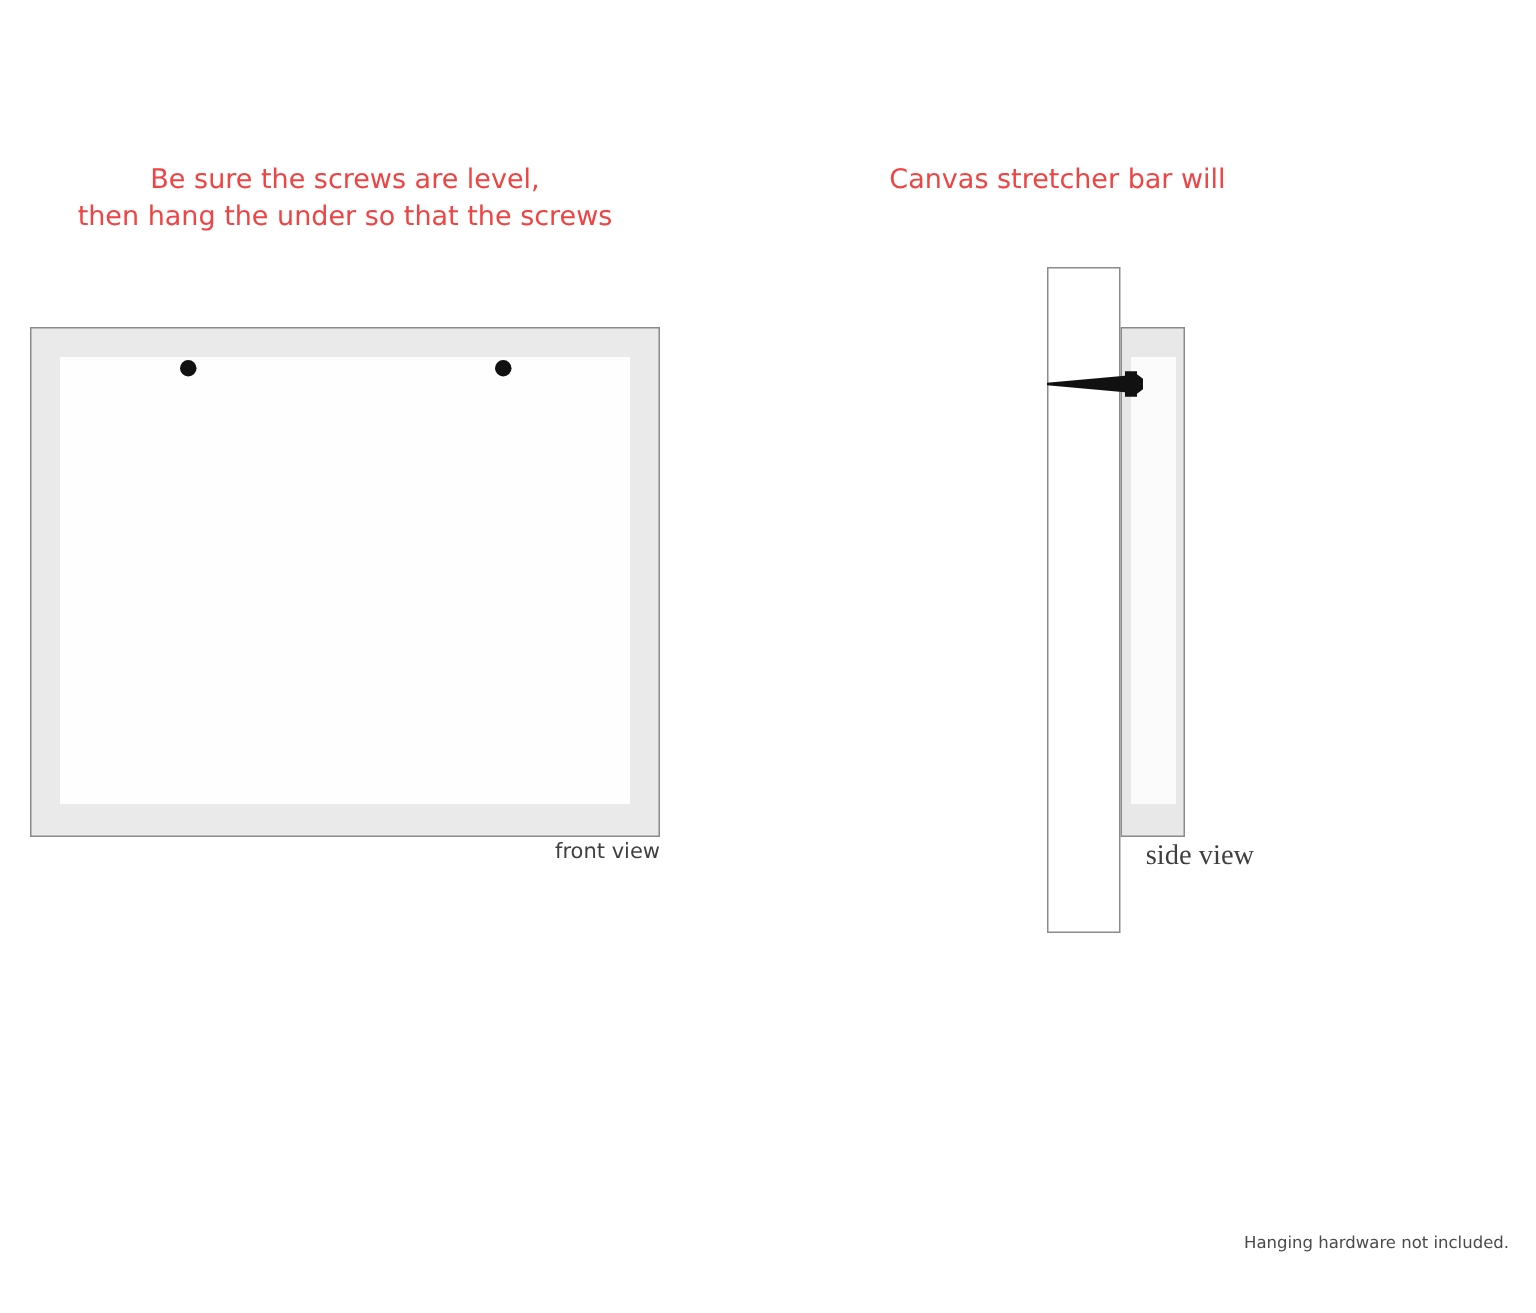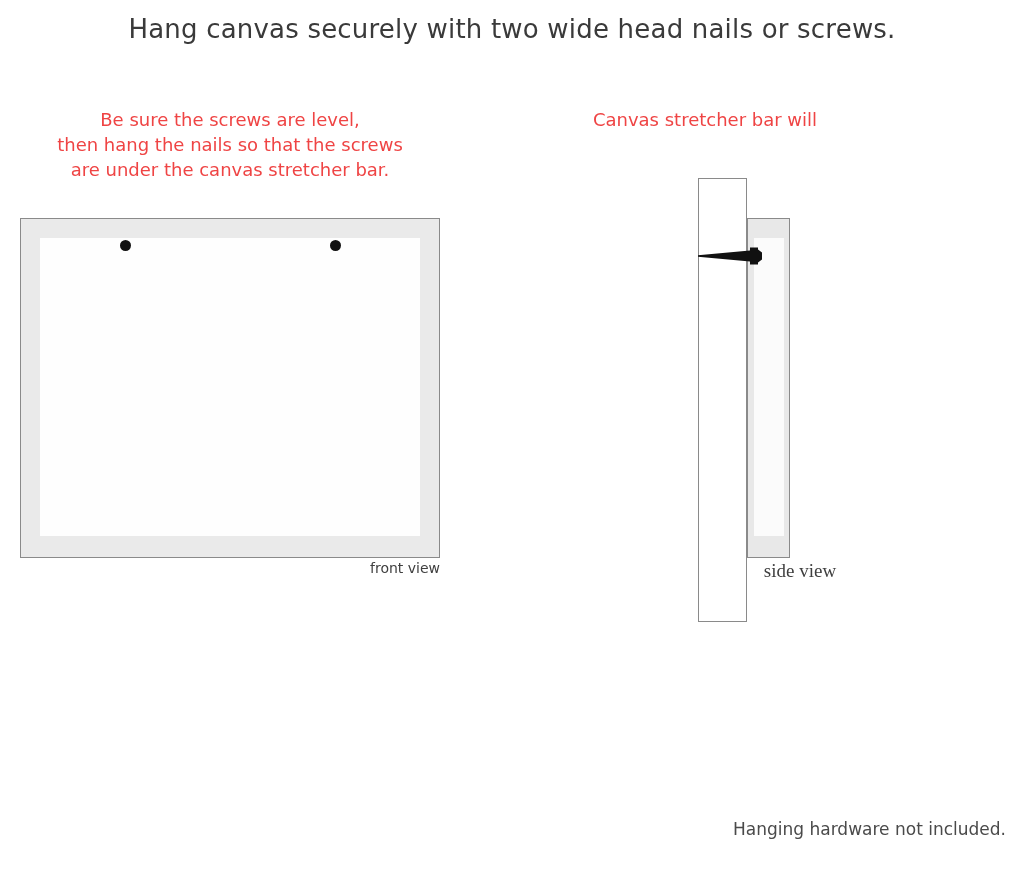--- a/index.html
+++ b/index.html
@@ -143,40 +143,38 @@
     color: #3f3f3f;
     font-family: Liberation Serif, serif;
   }
 
   
   #footer-note {
     position: absolute;
     right: 18px;
     top: 818px;
     text-align: right;
-    font-size: 17px;
+    font-size: 11px;
     line-height: 22px;
     color: #4a4a4a;
   }
   #footer-note .ln {
     display: block;
     white-space: nowrap;
   }
 </style>
 </head>
 <body>
 
 <div class="canvas-root">
 
-  <div id="title">Hang canvas securely with two wide head nails or screws.</div>
 
   <div class="caption" id="caption-front">
     <span class="ln">Be sure the screws are level,</span>
-    <span class="ln">then hang the nails so that the screws</span>
-    <span class="ln">are under the canvas stretcher bar.</span>
+    <span class="ln">then hang the under so that the screws</span>
   </div>
 
   <div class="caption" id="caption-side">
     <span class="ln">Canvas stretcher bar will</span>
   </div>
 
   <div id="front-view">
     <div id="front-view-inner"></div>
     <div class="screw-dot" id="screw-dot-left"></div>
     <div class="screw-dot" id="screw-dot-right"></div>

